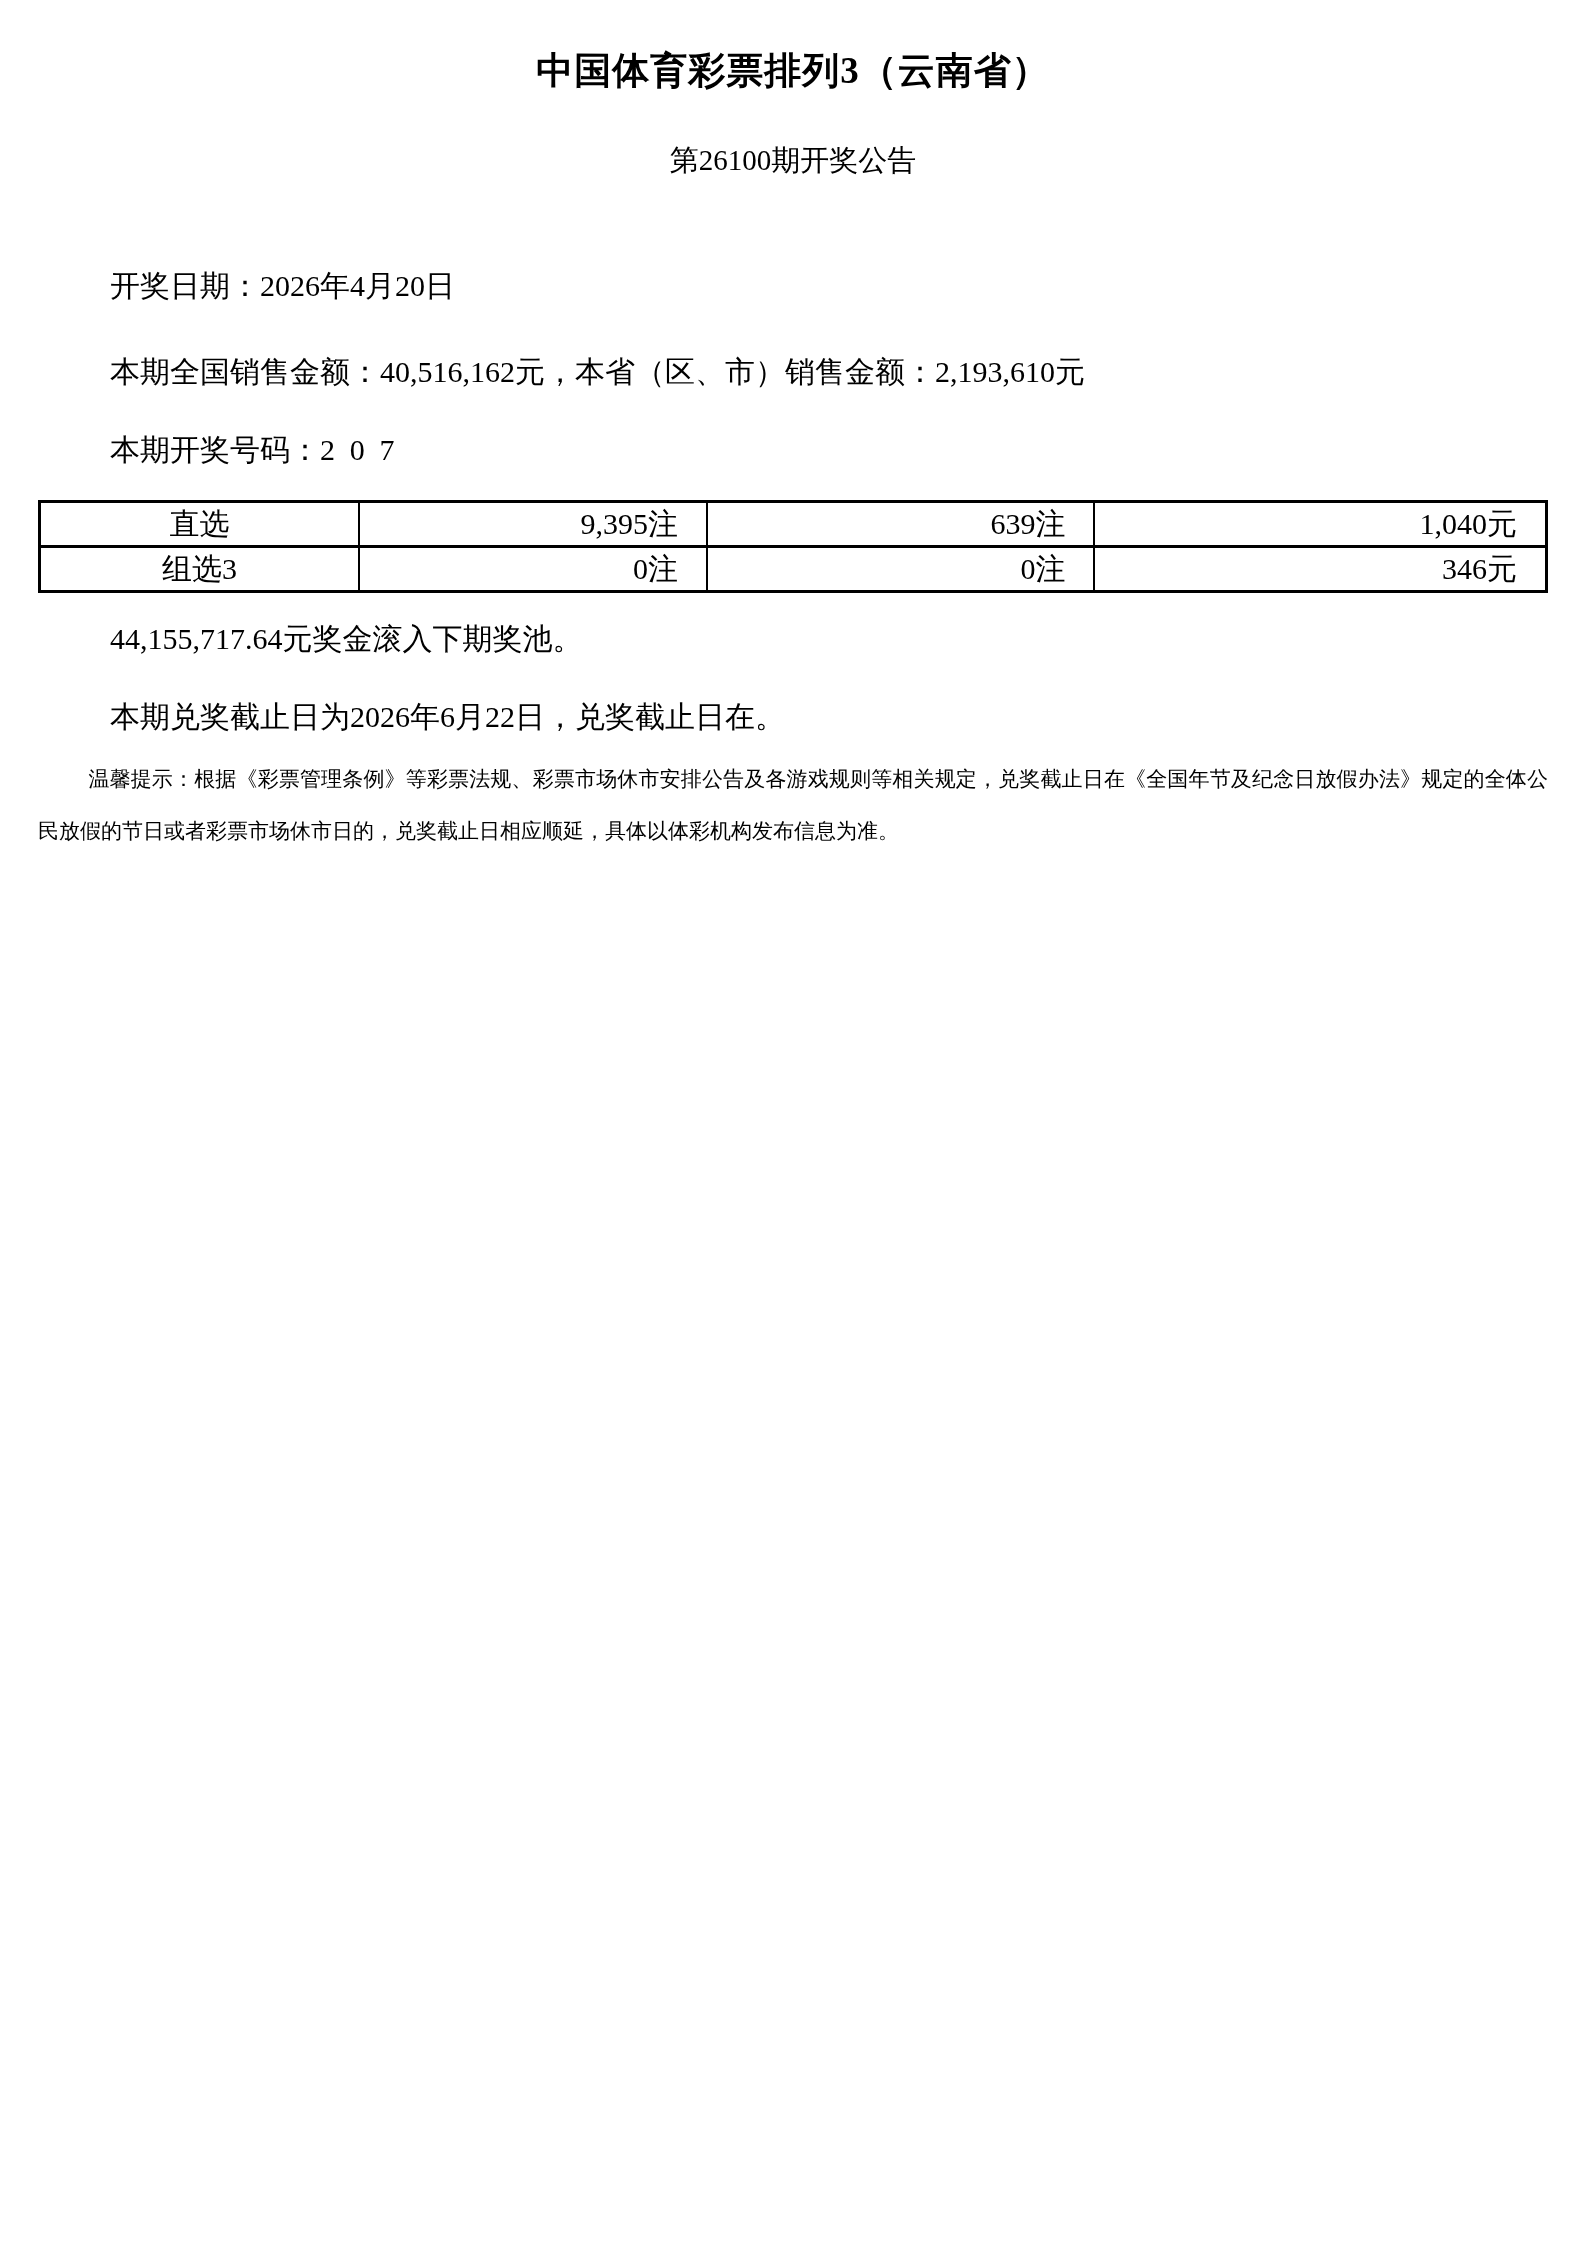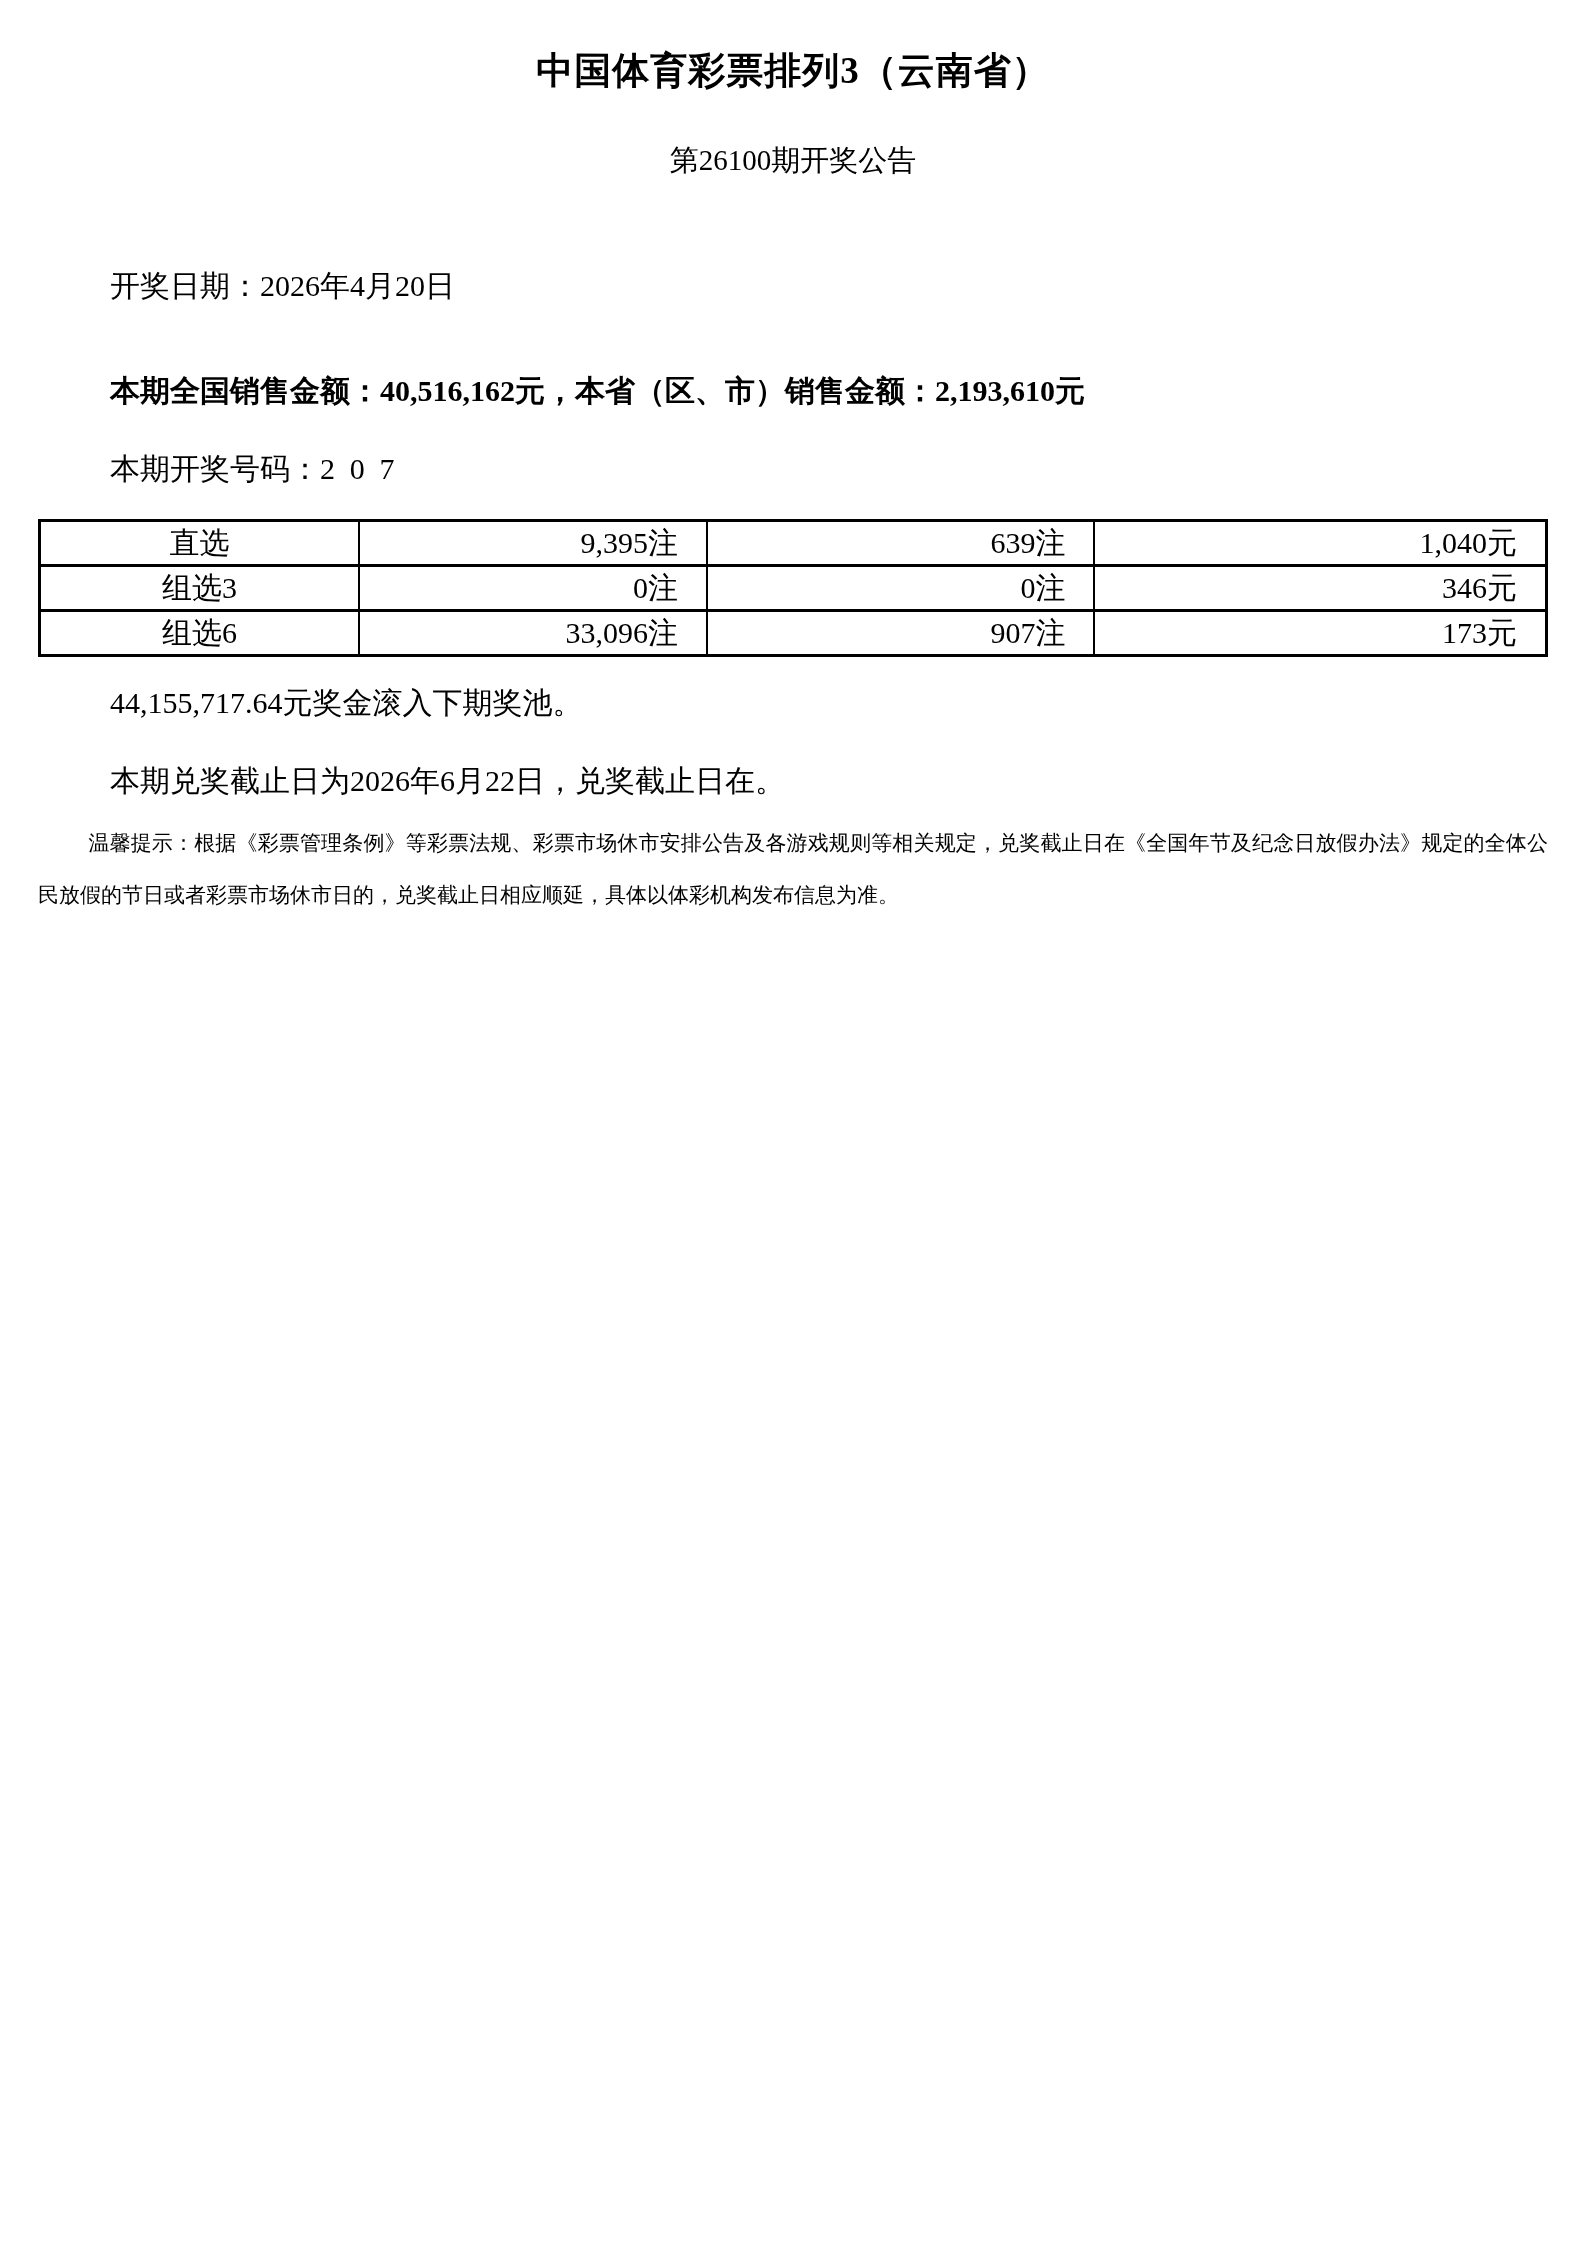--- a/index.html
+++ b/index.html
@@ -32,21 +32,21 @@
     text-align: center;
     line-height: 1.2;
   }
   p.line {
     font-size: 30px;
     line-height: 40px;
     text-indent: 2.4em;
     white-space: nowrap;
   }
   .p-date     { margin-top: 88px; }
-  .p-sales    { margin-top: 65px; font-weight: bold; }
+  .p-sales    { margin-top: 46px; }
   .p-numbers  { margin-top: 38px; }
   .p-rollover { margin-top: 26px; }
   .p-deadline { margin-top: 38px; }
   .p-tips {
     margin-top: 16px;
     font-size: 21px;
     line-height: 52px;
     text-indent: 2.4em;
     text-align: justify;
     white-space: normal;
@@ -104,26 +104,20 @@
         <td class="cell-num">9,395注</td>
         <td class="cell-num">639注</td>
         <td class="cell-num">1,040元</td>
       </tr>
       <tr>
         <td class="cell-center">组选3</td>
         <td class="cell-num">0注</td>
         <td class="cell-num">0注</td>
         <td class="cell-num">346元</td>
       </tr>
-      <tr>
-        <td class="cell-center">组选6</td>
-        <td class="cell-num">33,096注</td>
-        <td class="cell-num">907注</td>
-        <td class="cell-num">173元</td>
-      </tr>
     </tbody>
   </table>
 
   <p class="line p-rollover">44,155,717.64元奖金滚入下期奖池。</p>
 
   <p class="line p-deadline">本期兑奖截止日为2026年6月22日，兑奖截止日在。</p>
 
   <p class="p-tips">温馨提示：根据《彩票管理条例》等彩票法规、彩票市场休市安排公告及各游戏规则等相关规定，兑奖截止日在《全国年节及纪念日放假办法》规定的全体公民放假的节日或者彩票市场休市日的，兑奖截止日相应顺延，具体以体彩机构发布信息为准。</p>
 
 </div>

